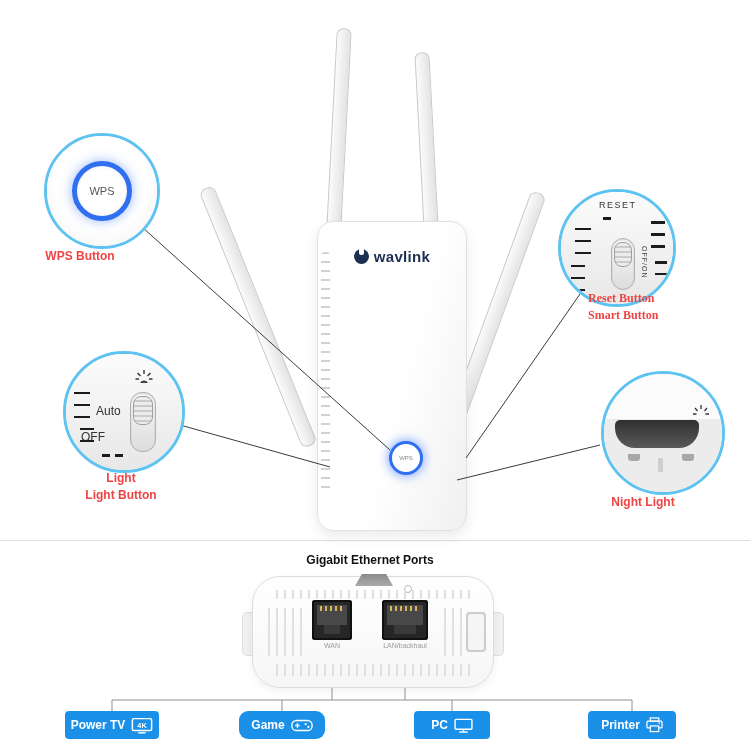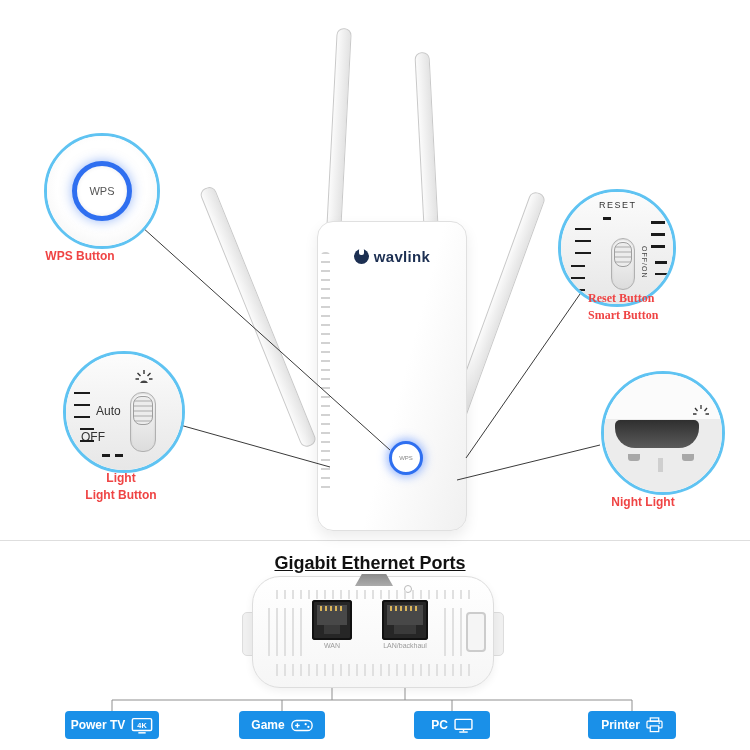--- a/index.html
+++ b/index.html
@@ -57,21 +57,21 @@
   .vert-txt{position:absolute;writing-mode:vertical-rl;font-size:7px;color:#444;letter-spacing:1px;}
   .wps-big-btn{
     position:absolute;left:50%;top:50%;transform:translate(-50%,-50%);
     width:50px;height:50px;border-radius:50%;background:#fff;border:5px solid #2f6ff0;
     box-shadow:0 0 12px rgba(47,111,240,0.5), inset 0 0 4px rgba(0,0,0,0.08);
     display:flex;align-items:center;justify-content:center;font-size:11px;color:#555;
   }
   .label{position:absolute;font-weight:bold;font-size:12px;color:#ef4444;z-index:7;line-height:17px;}
   
   .sep{position:absolute;left:0;top:540px;width:750px;height:1px;background:#dedede;}
-  .eth-title{position:absolute;left:0;top:553px;width:740px;text-align:center;font-weight:bold;font-size:18px;z-index:3;text-decoration:underline;}
+  .eth-title{position:absolute;left:0;top:553px;width:740px;text-align:center;font-weight:bold;font-size:12px;z-index:3;}
   .bdev{position:absolute;left:252px;top:576px;width:242px;height:112px;z-index:2;}
   .bdev-body{
     position:absolute;left:0;top:0;right:0;bottom:0;border-radius:28px;border:1px solid #ddd;
     background:linear-gradient(#ffffff,#f6f6f6);box-shadow:0 3px 8px rgba(0,0,0,0.06);z-index:1;
   }
   .ear{position:absolute;top:36px;width:14px;height:42px;background:#f0f0f0;border:1px solid #ddd;border-radius:5px;z-index:0;}
   .bracket{position:absolute;left:103px;top:-2px;width:38px;height:12px;z-index:2;
     background:linear-gradient(#8b8b8b,#ababab);clip-path:polygon(18% 0,82% 0,100% 100%,0 100%);}
   .bhole{position:absolute;left:152px;top:9px;width:6px;height:6px;border:1px solid #bbb;border-radius:50%;z-index:2;}
   .slits{position:absolute;background:repeating-linear-gradient(to right,#e0e0e0 0 2px,rgba(0,0,0,0) 2px 8px);z-index:2;}
@@ -225,21 +225,21 @@
   </div>
 
   <div class="badge" style="left:65px;width:94px;">
     <span>Power TV</span>
     <svg width="22" height="17" viewBox="0 0 24 18">
       <rect x="1.5" y="1.5" width="21" height="13" rx="1.5" stroke="#fff" fill="none" stroke-width="1.6"></rect>
       <text x="12" y="11.5" font-size="8" fill="#fff" text-anchor="middle" font-weight="bold">4K</text>
       <line x1="8" y1="17" x2="16" y2="17" stroke="#fff" stroke-width="1.6"></line>
     </svg>
   </div>
-  <div class="badge" style="left:239px;width:86px;">
+  <div class="badge" style="left:239px;width:86px;border-radius:9px;">
     <span>Game</span>
     <svg width="22" height="13" viewBox="0 0 24 14">
       <path d="M6 1.5 h12 a5 5 0 0 1 5 5 v1 a5 5 0 0 1 -5 5 h-12 a5 5 0 0 1 -5 -5 v-1 a5 5 0 0 1 5 -5 z" stroke="#fff" fill="none" stroke-width="1.5"></path>
       <line x1="4.5" y1="7" x2="9.5" y2="7" stroke="#fff" stroke-width="1.5"></line>
       <line x1="7" y1="4.5" x2="7" y2="9.5" stroke="#fff" stroke-width="1.5"></line>
       <circle cx="16" cy="5.5" r="1.2" fill="#fff"></circle>
       <circle cx="19" cy="8.5" r="1.2" fill="#fff"></circle>
     </svg>
   </div>
   <div class="badge" style="left:414px;width:76px;">

